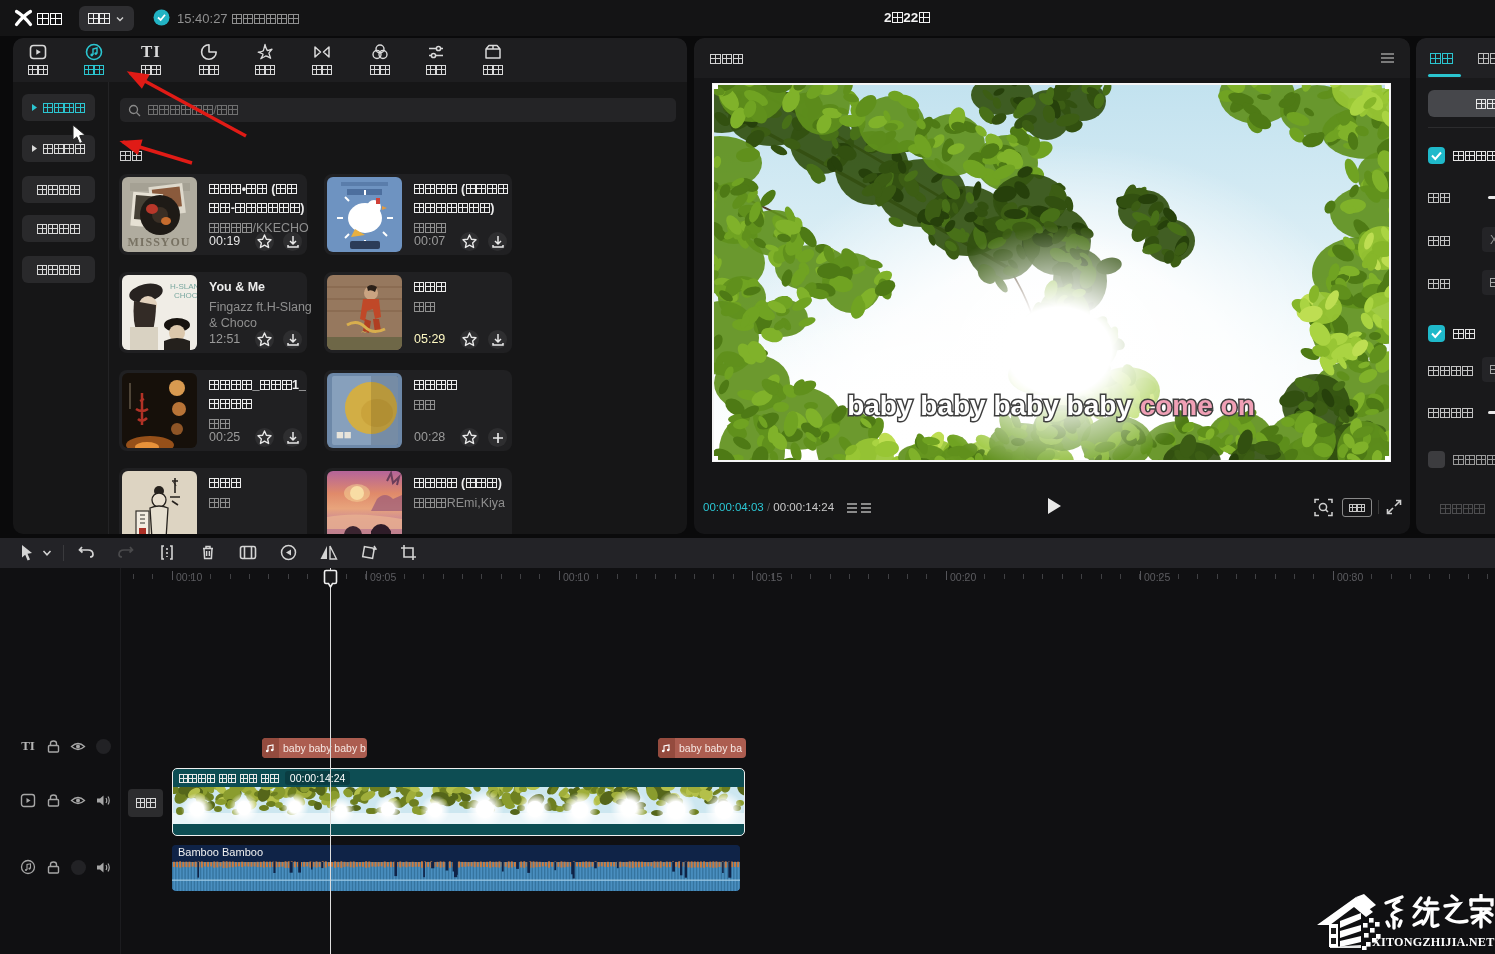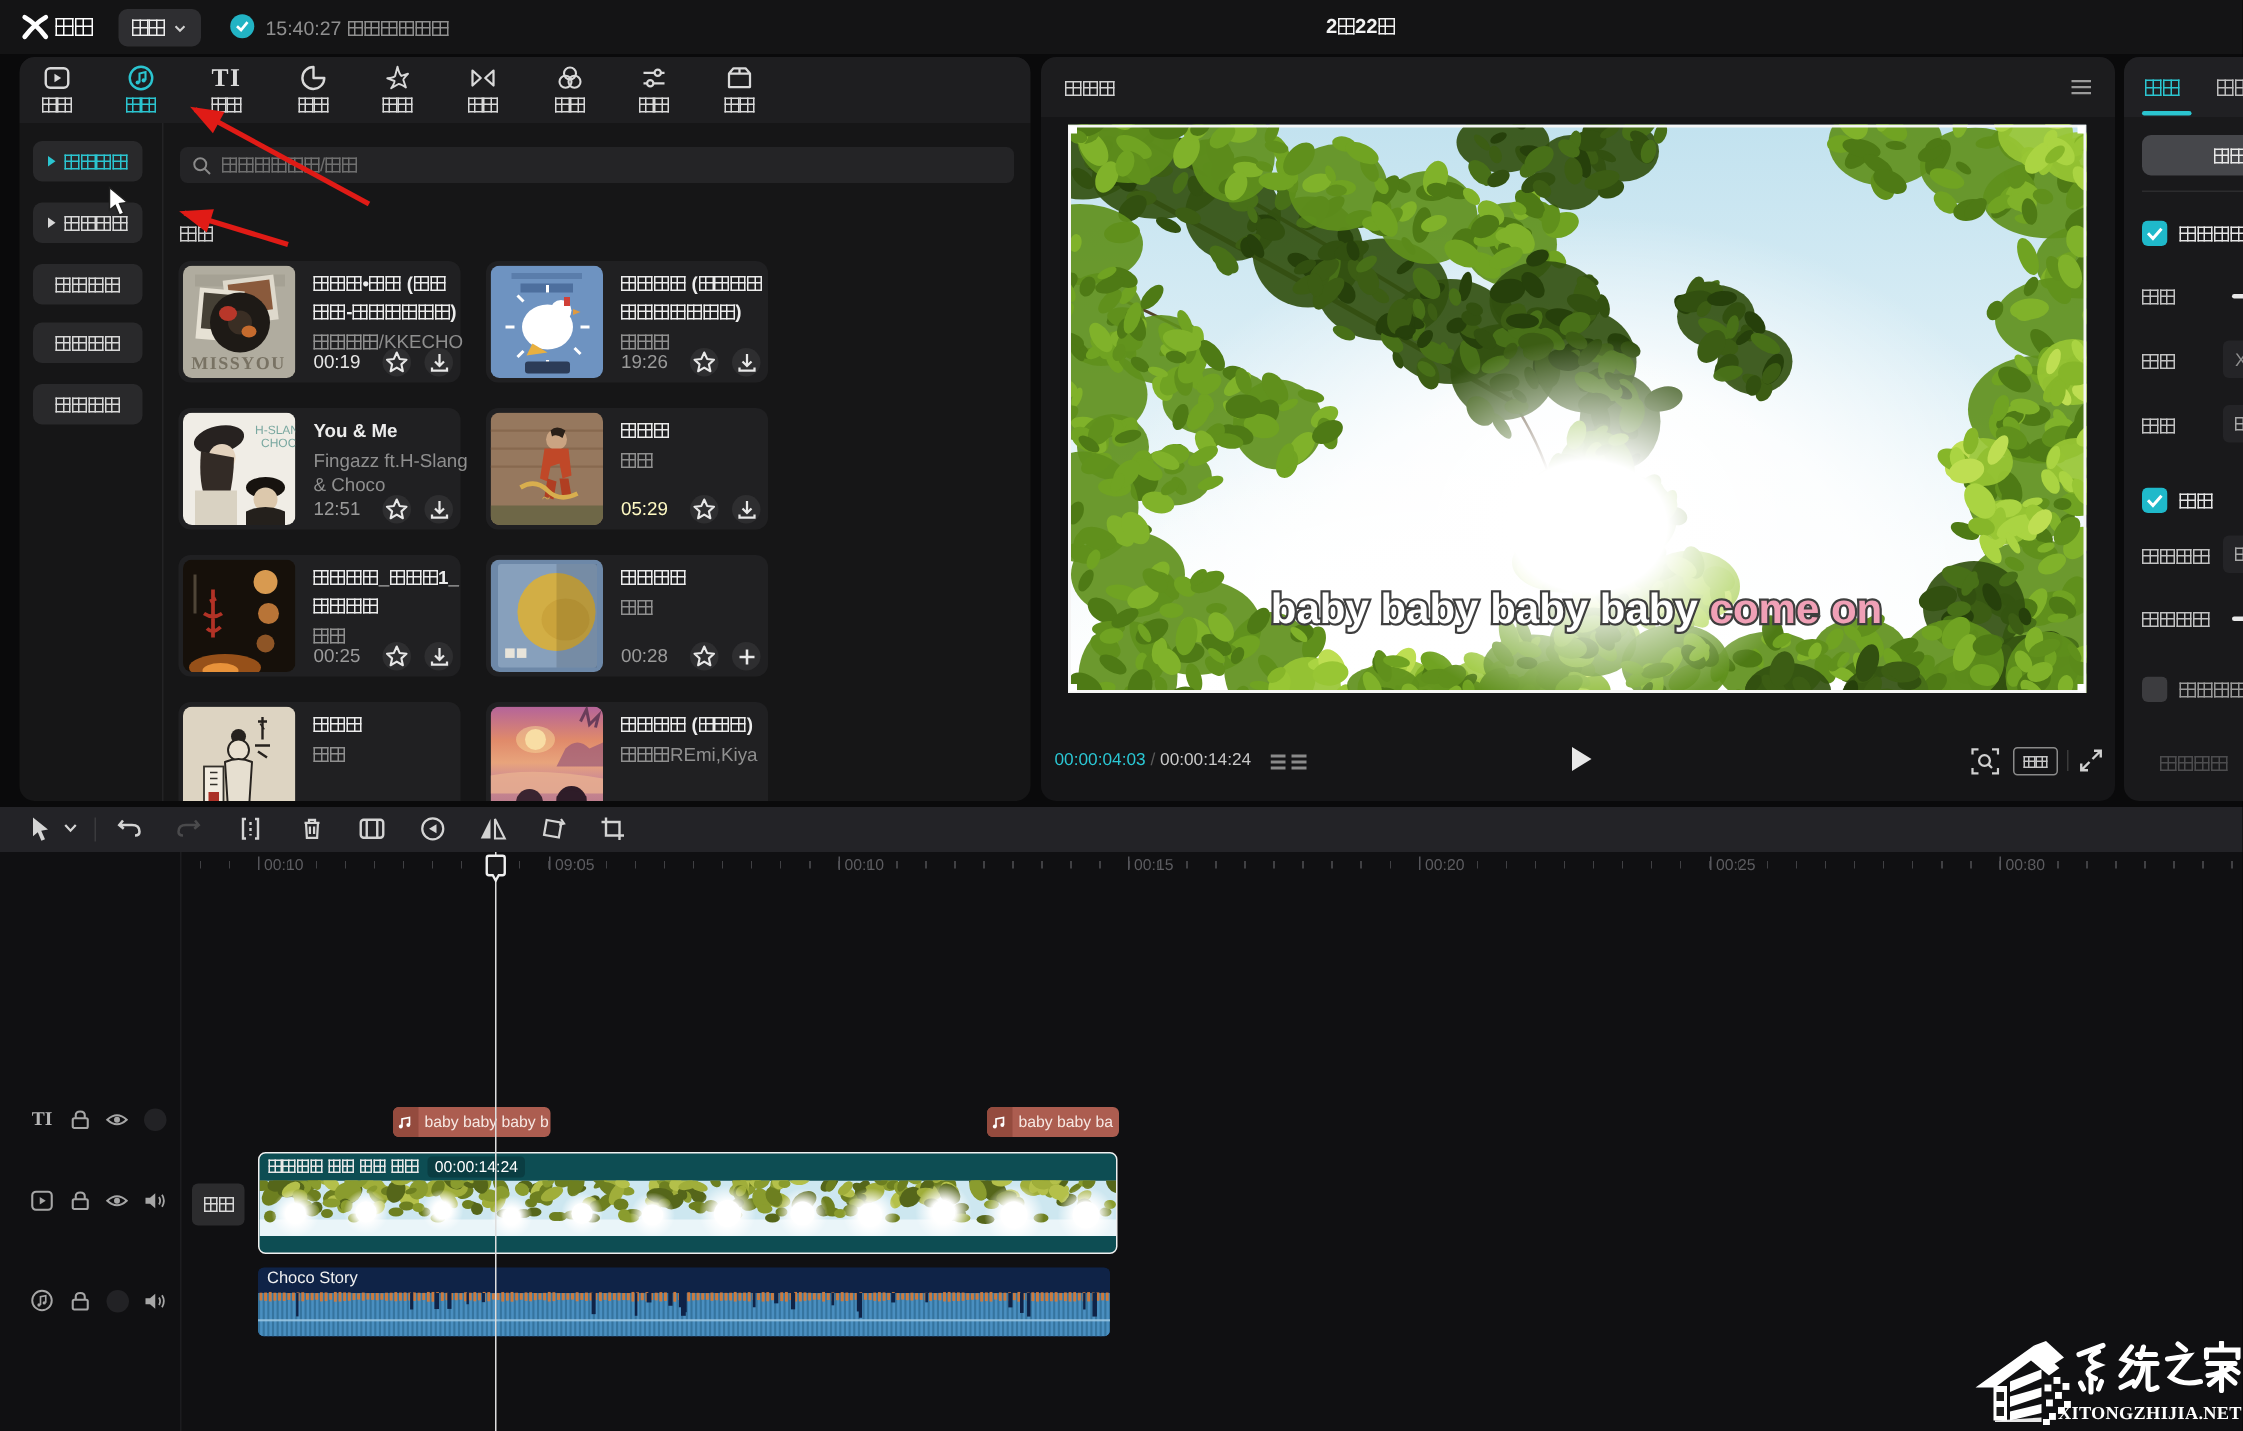--- a/index.html
+++ b/index.html
@@ -222,21 +222,21 @@
             <polygon points="28,52 38,58 24,60" fill="#e8b040"></polygon>
             <rect x="23" y="64" width="30" height="8" rx="2" fill="#2c3c58"></rect>
           </svg></div>
         <div class="abs" style="left:90px;top:6px;width:98px;font-size:12.5px;font-weight:bold;color:#ececec;line-height:19px">
           <div style="white-space:nowrap"><i class="g"></i><i class="g"></i><i class="g"></i><i class="g"></i> (<i class="g"></i><i class="g"></i><i class="g"></i><i class="g"></i></div>
           <div style="white-space:nowrap"><i class="g"></i><i class="g"></i><i class="g"></i><i class="g"></i><i class="g"></i><i class="g"></i><i class="g"></i>)</div>
         </div>
         <div class="abs" style="left:90px;top:46px;width:98px;font-size:12.5px;color:#8f8f8f;line-height:16px">
           <div style="white-space:nowrap"><i class="g"></i><i class="g"></i><i class="g"></i></div>
         </div>
-        <div class="abs" style="left:90px;top:60px;font-size:12.5px;color:#9a9a9a">19:26</div>
+        <div class="abs" style="left:90px;top:60px;font-size:12.5px;color:#9a9a9a">00:07</div>
         <div class="abs row" style="left:136px;top:58px;width:19px;height:19px;border-radius:50%;background:#2e2e30;justify-content:center">
           <svg width="17" height="17" viewBox="0 0 17 17">
             <path d="M8.5,2 L10.4,6.3 L15,6.8 L11.6,9.9 L12.6,14.5 L8.5,12.1 L4.4,14.5 L5.4,9.9 L2,6.8 L6.6,6.3 Z" fill="none" stroke="#e8e8e8" stroke-width="1.4" stroke-linejoin="round"></path>
           </svg>
         </div>
         <div class="abs row" style="left:164px;top:58px;width:19px;height:19px;border-radius:50%;background:#2e2e30;justify-content:center">
           <svg width="16" height="16" viewBox="0 0 16 16">
             <path d="M8,2 L8,9.5 M5,7 L8,10 L11,7" stroke="#e8e8e8" stroke-width="1.5" fill="none"></path>
             <path d="M3,11 L3,13 L13,13 L13,11" stroke="#e8e8e8" stroke-width="1.5" fill="none"></path>
           </svg>
@@ -2462,21 +2462,21 @@
           <rect x="126.2" y="17" width="2.8" height="10.6" fill="#0f2347"></rect>
           <rect x="280.6" y="17" width="3.2" height="9.5" fill="#0f2347"></rect>
           <rect x="550.1" y="17" width="1.6" height="11.0" fill="#0f2347"></rect>
           <rect x="25.4" y="17" width="1.6" height="15.6" fill="#0f2347"></rect>
           <rect x="399.2" y="17" width="2.1" height="12.3" fill="#0f2347"></rect>
           <rect x="444.9" y="17" width="1.8" height="6.2" fill="#0f2347"></rect>
           <rect x="259.1" y="17" width="3.2" height="6.3" fill="#0f2347"></rect>
           <rect x="139.0" y="17" width="1.6" height="7.5" fill="#0f2347"></rect>
           <rect x="355.3" y="17" width="2.8" height="10.9" fill="#0f2347"></rect>
         </svg>
-        <div class="abs" style="left:6px;top:1px;font-size:11px;color:#f0f0f0">Choco Story</div>
+        <div class="abs" style="left:6px;top:1px;font-size:11px;color:#f0f0f0">Bamboo Bamboo</div>
       </div>
       <div class="abs" style="left:330px;top:0;width:1px;height:386px;background:#dedede"></div>
       <div class="abs" style="left:323px;top:1px"><svg width="15" height="20" viewBox="0 0 15 20">
           <path d="M3,1.5 L12,1.5 Q13.5,1.5 13.5,3 L13.5,13 Q13.5,14.5 12,14.5 L9.5,14.5 L7.5,18 L5.5,14.5 L3,14.5 Q1.5,14.5 1.5,13 L1.5,3 Q1.5,1.5 3,1.5 Z" fill="#1a1a1c" stroke="#f0f0f0" stroke-width="1.6"></path>
         </svg></div>
     </div>
     <div class="abs" style="left:1316px;top:894px"><svg width="183" height="56" viewBox="0 0 183 56">
         <g fill="#ffffff">
           <path d="M1,31 L40,3 L57,18 L50,23 L38,13 L14,31 Z"></path>
           <path d="M40,3 L48,0 L60,11 L51,17 Z"></path>

